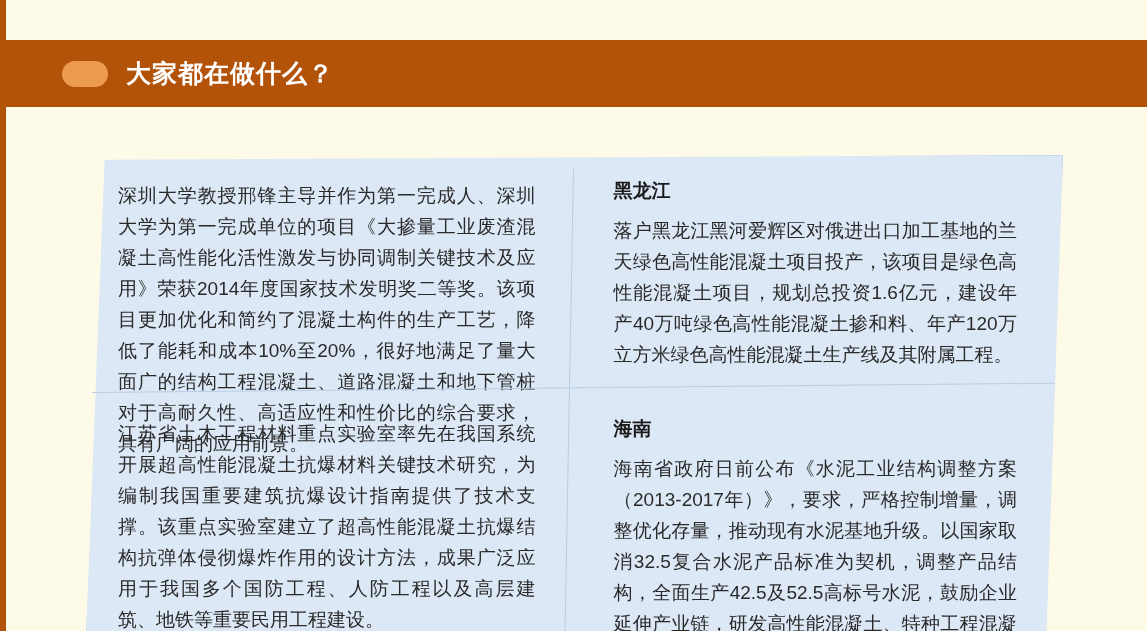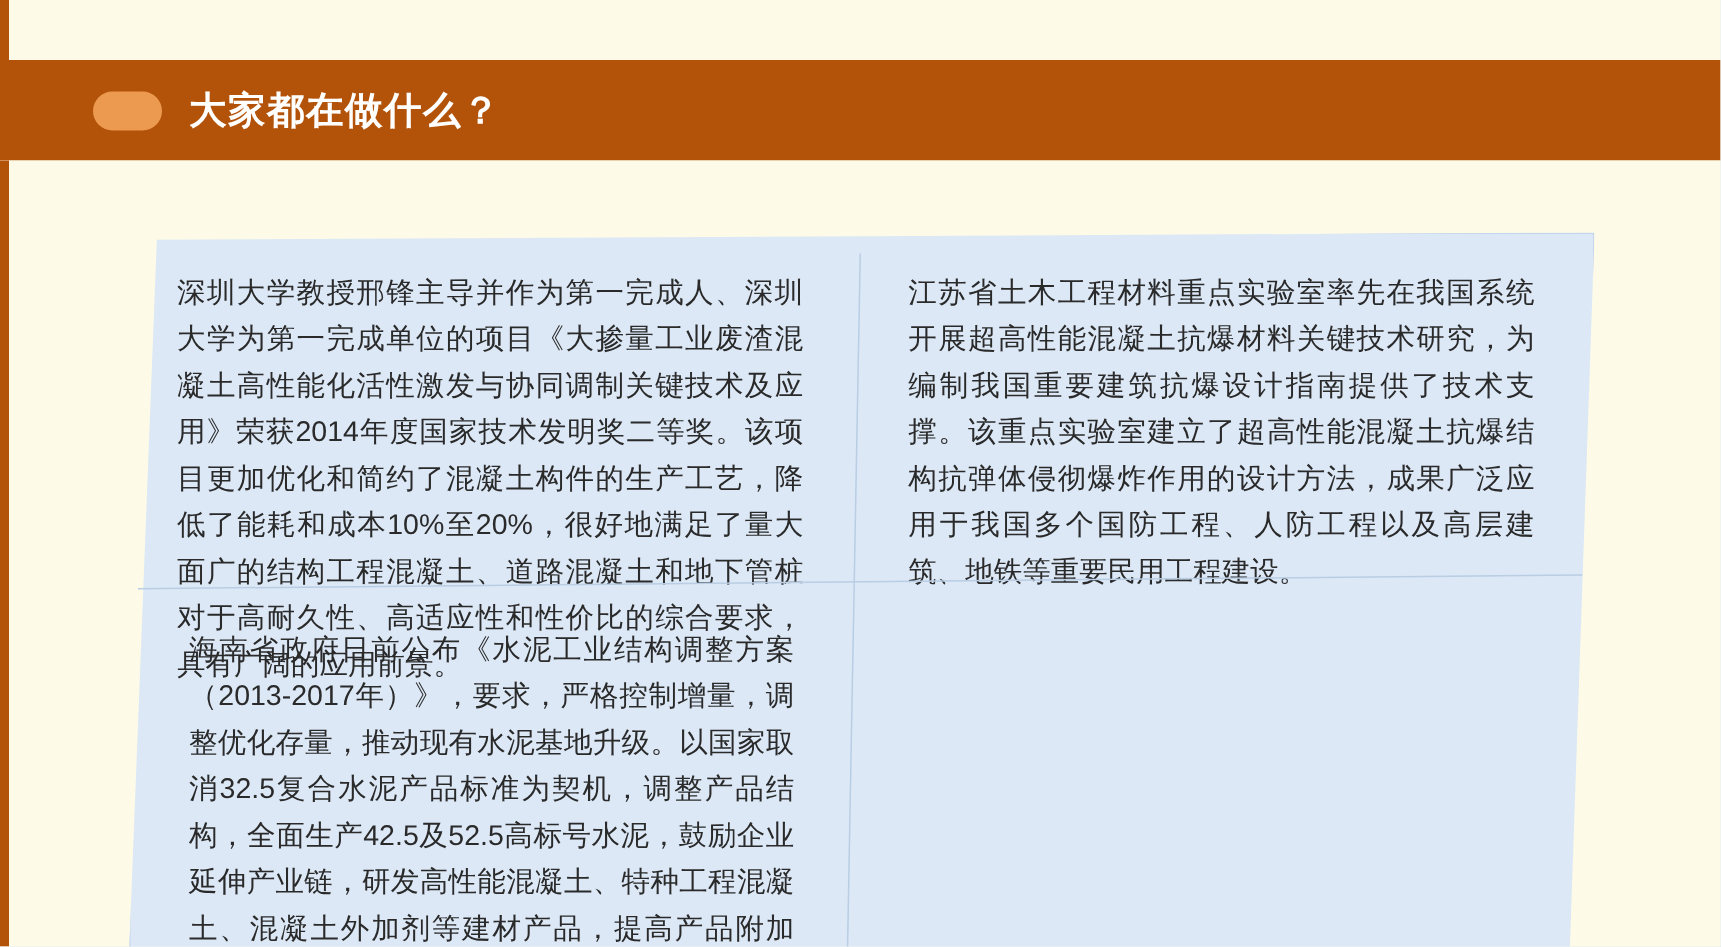--- a/index.html
+++ b/index.html
@@ -161,23 +161,28 @@
   <div class="edge-left"></div>
 </div>
 
 <div class="panel-wrap">
   <div class="panel-shape"></div>
 
   <div class="panel-grid">
     <div class="cell col-left">
       <p class="cell-body">深圳大学教授邢锋主导并作为第一完成人、深圳大学为第一完成单位的项目《大掺量工业废渣混凝土高性能化活性激发与协同调制关键技术及应用》荣获2014年度国家技术发明奖二等奖。该项目更加优化和简约了混凝土构件的生产工艺，降低了能耗和成本10%至20%，很好地满足了量大面广的结构工程混凝土、道路混凝土和地下管桩对于高耐久性、高适应性和性价比的综合要求，具有广阔的应用前景。</p>
     </div>
+    <div class="cell col-right">
+      <h3 class="cell-title">黑龙江</h3>
+      <p class="cell-body">落户黑龙江黑河爱辉区对俄进出口加工基地的兰天绿色高性能混凝土项目投产，该项目是绿色高性能混凝土项目，规划总投资1.6亿元，建设年产40万吨绿色高性能混凝土掺和料、年产120万立方米绿色高性能混凝土生产线及其附属工程。</p>
+    </div>
     <div class="cell col-left">
       <p class="cell-body">江苏省土木工程材料重点实验室率先在我国系统开展超高性能混凝土抗爆材料关键技术研究，为编制我国重要建筑抗爆设计指南提供了技术支撑。该重点实验室建立了超高性能混凝土抗爆结构抗弹体侵彻爆炸作用的设计方法，成果广泛应用于我国多个国防工程、人防工程以及高层建筑、地铁等重要民用工程建设。</p>
     </div>
     <div class="cell col-right">
+      <h3 class="cell-title">海南</h3>
       <p class="cell-body">海南省政府日前公布《水泥工业结构调整方案（2013-2017年）》，要求，严格控制增量，调整优化存量，推动现有水泥基地升级。以国家取消32.5复合水泥产品标准为契机，调整产品结构，全面生产42.5及52.5高标号水泥，鼓励企业延伸产业链，研发高性能混凝土、特种工程混凝土、混凝土外加剂等建材产品，提高产品附加值。</p>
     </div>
   </div>
 
   <div class="div-v"></div>
   <div class="div-h"></div>
 </div>
 
 </body></html>

